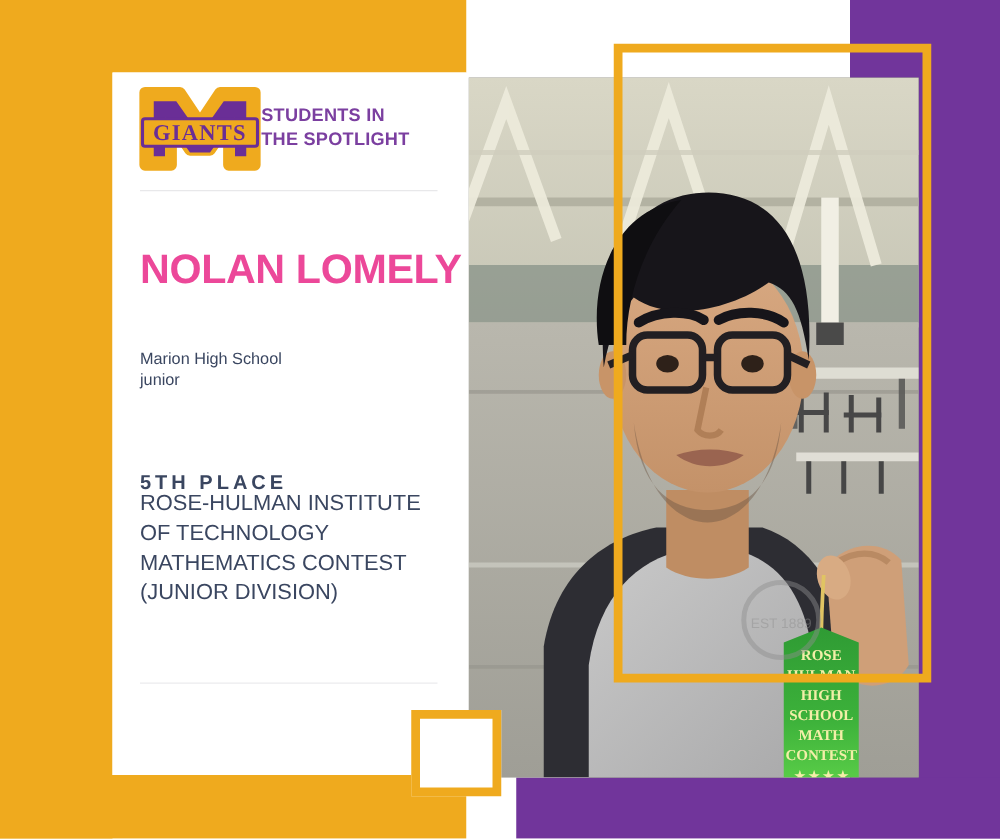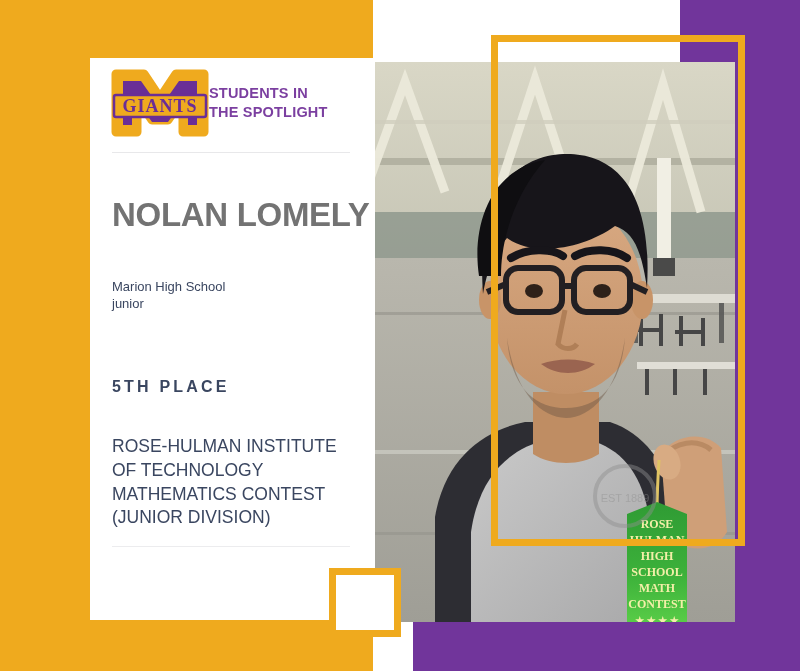--- a/index.html
+++ b/index.html
@@ -40,35 +40,35 @@
   .logo-mark svg{display:block;}
   .spotlight{
     color:#7B3FA0;font-weight:bold;font-size:14.5px;line-height:1.28;
     letter-spacing:0.2px;white-space:pre-line;
   }
 
   .divider-top{position:absolute;left:22px;top:94px;width:238px;height:1px;background:#e8e8ea;}
 
   .name{
     position:absolute;left:22px;top:140px;width:258px;
-    color:#737373;font-size:33px;font-weight:bold;letter-spacing:-0.3px;
+    color:#ec4899;font-size:33px;font-weight:bold;letter-spacing:-0.3px;
     line-height:1;
   }
   .school{
     position:absolute;left:22px;top:220px;width:258px;
     color:#3A4660;font-size:13px;line-height:1.32;white-space:pre-line;font-weight:400;
   }
 
   .award-place{
     position:absolute;left:22px;top:320px;width:258px;
     color:#3A4660;font-size:16px;font-weight:bold;letter-spacing:3.2px;
   }
   .award-body{
     position:absolute;left:22px;top:333px;width:268px;
-    color:#3A4660;font-size:17.5px;line-height:1.36;white-space:pre-line;font-weight:400;margin-top:44px;
+    color:#3A4660;font-size:17.5px;line-height:1.36;white-space:pre-line;font-weight:400;
   }
 
   .divider-bottom{position:absolute;left:22px;top:488px;width:238px;height:1px;background:#ececee;}
   .hashtags{
     position:absolute;left:0px;top:508px;width:283px;
     text-align:center;color:#7B3FA0;font-size:16.5px;font-weight:bold;
     line-height:1.34;white-space:pre-line;
   }
 </style>
 </head>

